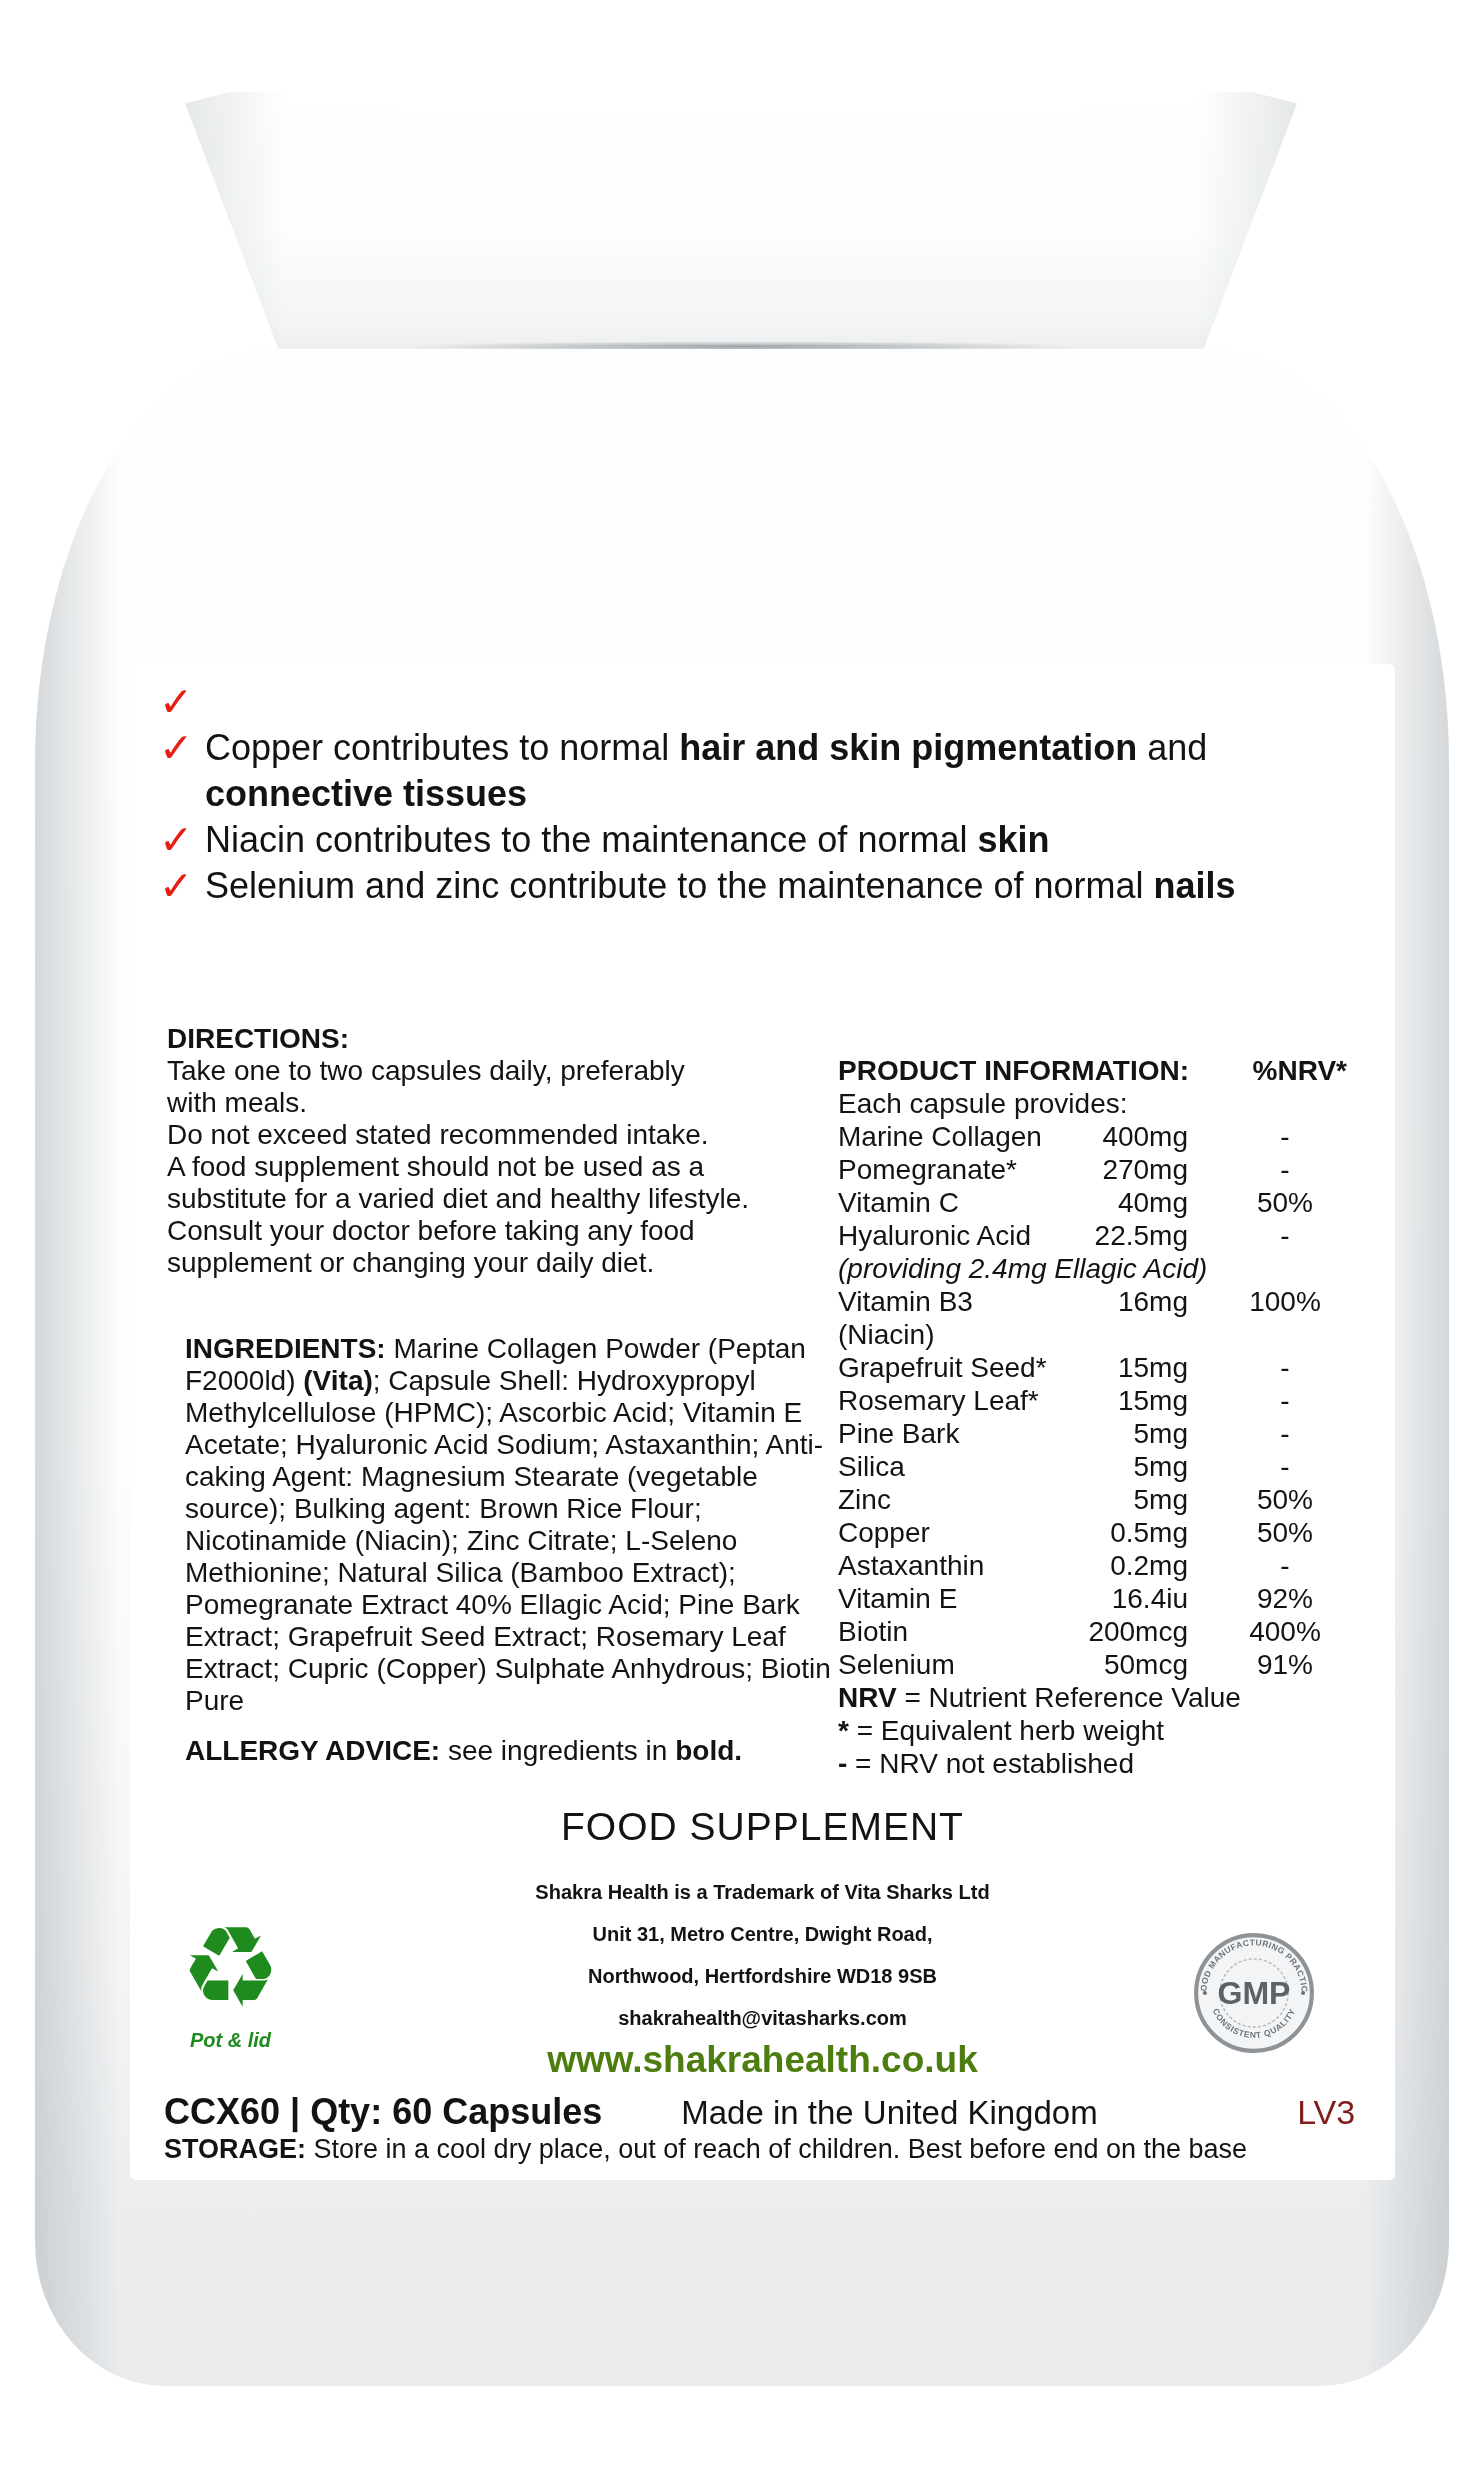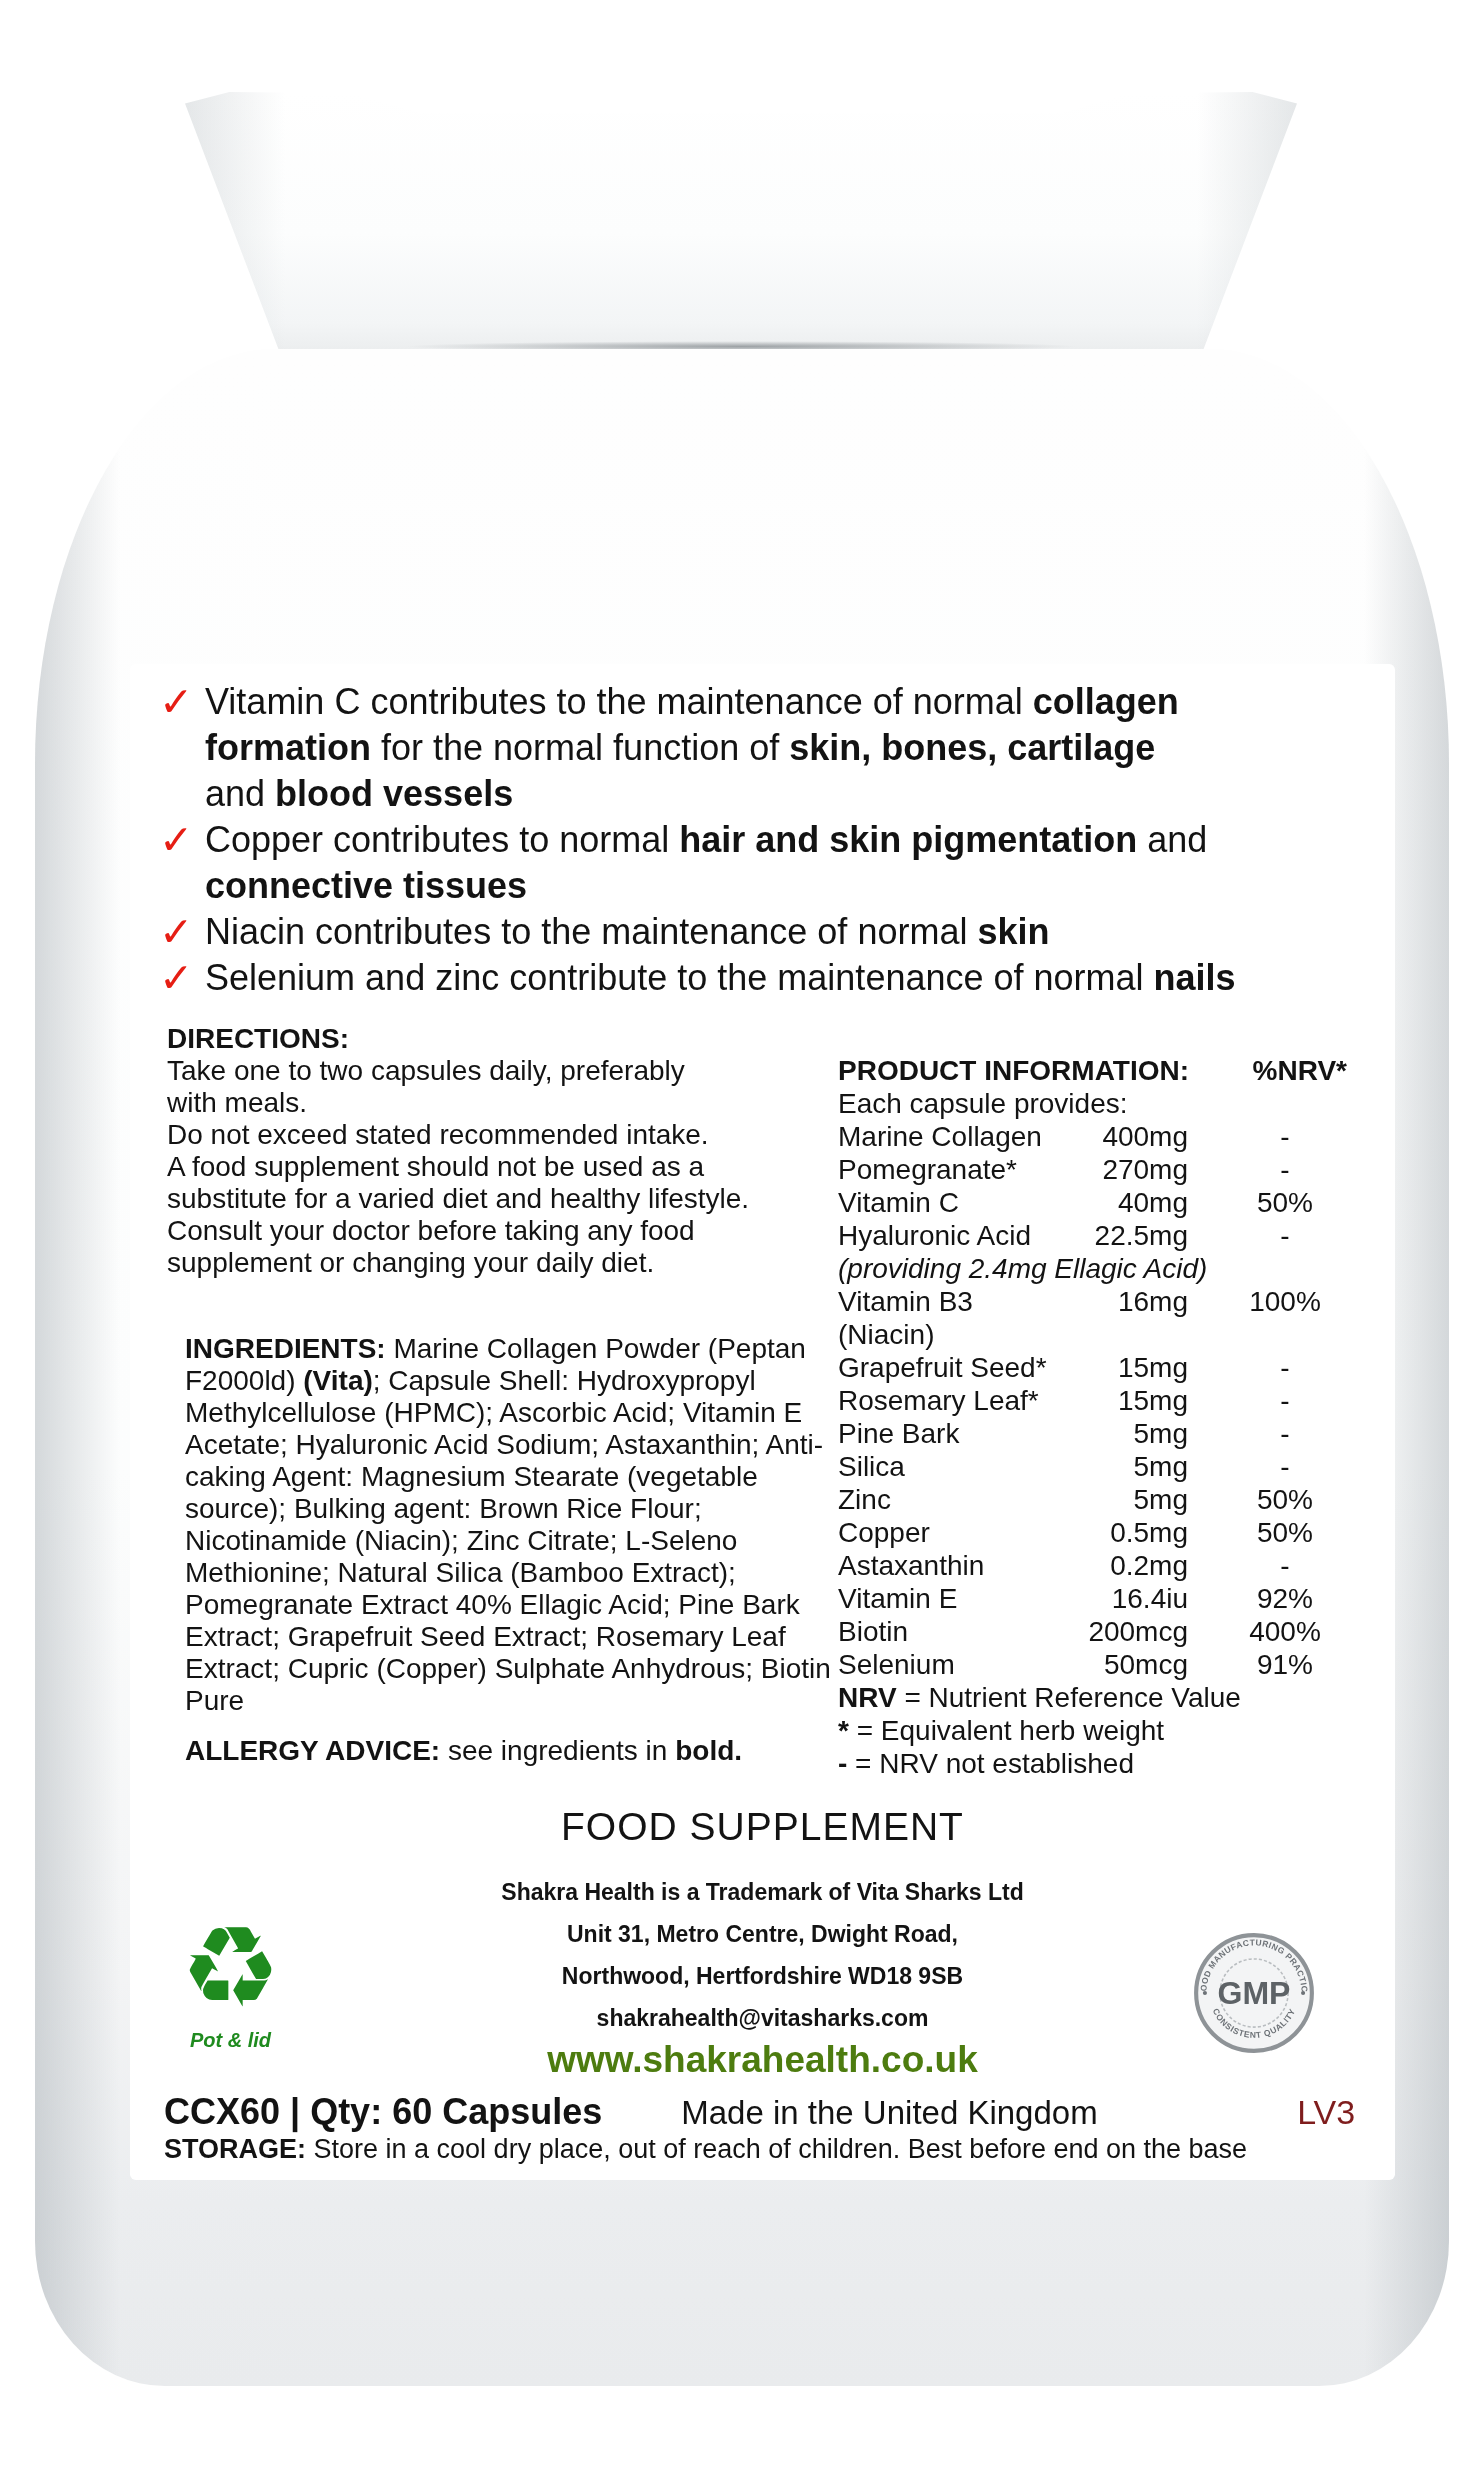--- a/index.html
+++ b/index.html
@@ -45,21 +45,21 @@
   .leftcol p{margin:18px;white-space:pre-line}
   
   .pinfo{position:absolute;left:708px;top:390px;width:509px;font-size:28px;line-height:33px}
   .phead{display:flex;justify-content:space-between}
   .trow{display:grid;grid-template-columns:1fr 135px 159px}
   .trow.note{display:block;font-style:italic}
   .amt{text-align:right}
   .nrvc{text-align:center;padding-left:35px}
   
   .foodsup{position:absolute;left:0;top:1141px;width:100%;text-align:center;font-size:39px;letter-spacing:1px}
-  .address{position:absolute;left:0;top:1207px;width:100%;text-align:center;font-size:23px;font-weight:bold;
+  .address{position:absolute;left:0;top:1207px;width:100%;text-align:center;font-size:20px;font-weight:bold;
     line-height:42px;white-space:pre-line}
   .website{position:absolute;left:0;top:1375px;width:100%;text-align:center;font-size:37px;font-weight:bold;color:#4d7c0f}
   .recycle{position:absolute;left:13.5px;top:1251px;width:174px;text-align:center;color:#1f8b1f}
   .ricon{font-family:"DejaVu Sans",sans-serif;font-size:112px;line-height:104px}
   .rlabel{font-family:Liberation Sans, sans-serif;font-style:italic;font-weight:bold;font-size:20px;margin-top:10px}
   .gmp{position:absolute;left:1062px;top:1267px;width:124px;height:124px}
   .gmp text{font-family:"Liberation Sans",sans-serif}
   .bottomrow{position:absolute;left:34px;top:1427px;width:1197px;display:flex;align-items:baseline}
   .sku{font-size:36px;font-weight:bold}
   .made{font-size:33px;margin-left:79px}
@@ -72,23 +72,20 @@
 <div class="scene">
   <div class="cap"></div>
   <div class="seam"></div>
   <div class="bbody"></div>
 
   <div class="label">
 
     <ul class="claims">
       <li>
         <span class="check">✓</span>
-        <span class="ctext"><span>Vitamin C contributes to the maintenance of normal </span><span class="b">collagen
-formation</span><span> for the normal function of </span><span class="b">skin, bones, cartilage</span><span>
-and </span><span class="b">blood vessels</span></span>
       </li>
       <li>
         <span class="check">✓</span>
         <span class="ctext"><span>Copper contributes to normal </span><span class="b">hair and skin pigmentation</span><span> and
 </span><span class="b">connective tissues</span></span>
       </li>
       <li>
         <span class="check">✓</span>
         <span class="ctext"><span>Niacin contributes to the maintenance of normal </span><span class="b">skin</span></span>
       </li>

